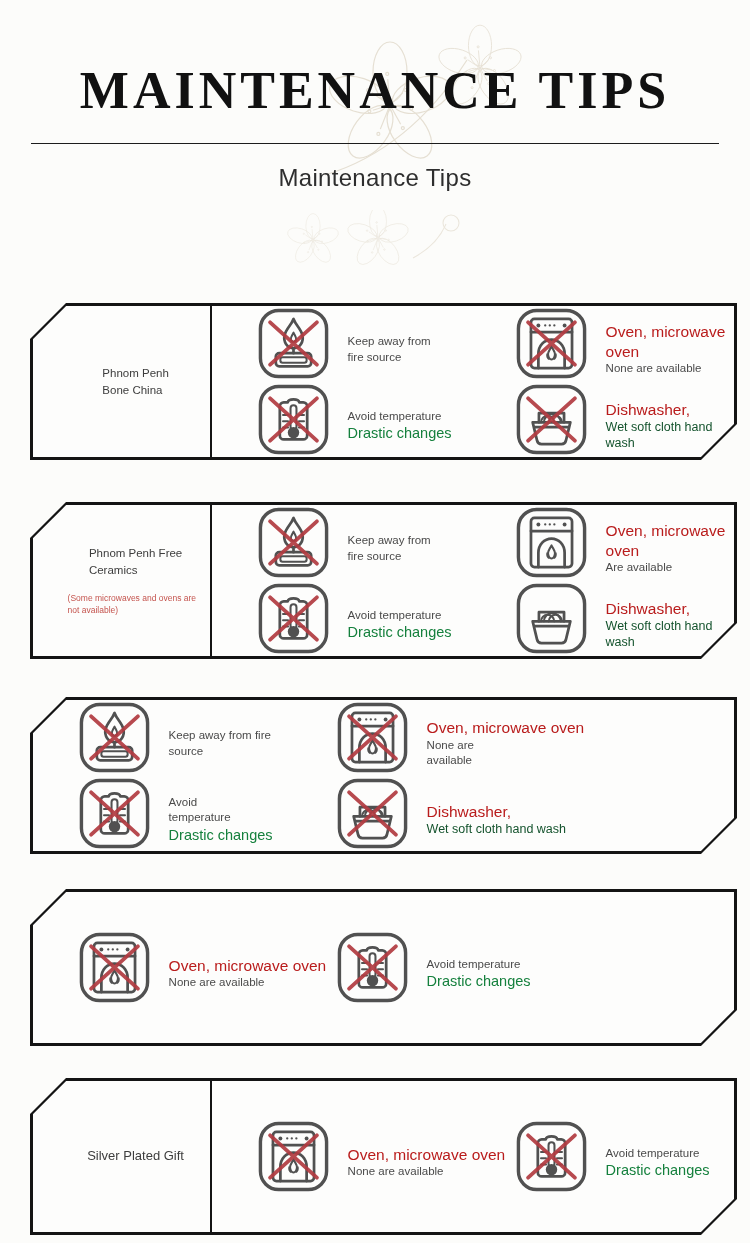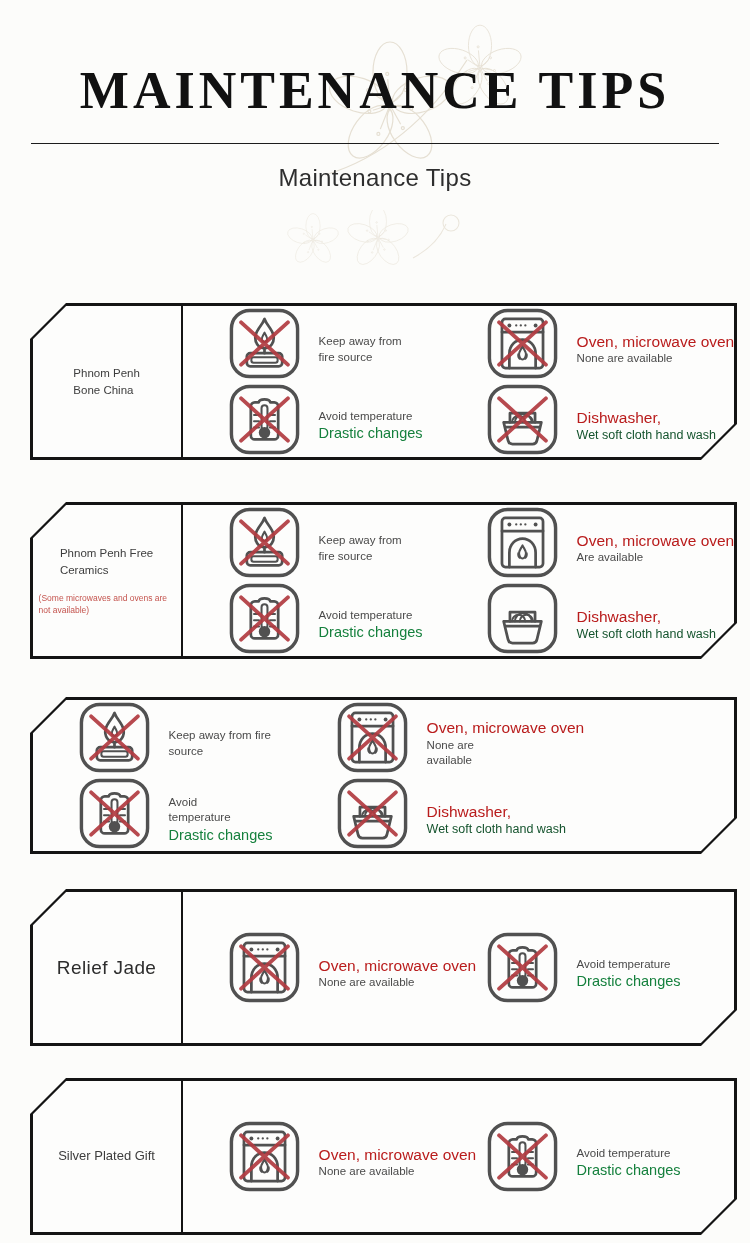--- a/index.html
+++ b/index.html
@@ -33,21 +33,21 @@
   .panel:nth-of-type(2){margin-bottom:38px;}
   .panel:nth-of-type(3){margin-bottom:35px;}
   .panel:nth-of-type(4){margin-bottom:32px;}
   .panel:nth-of-type(5){margin-bottom:0;}
   .panel-inner{
     position:absolute;inset:2.6px;background:#fdfdfc;display:flex;
     clip-path:polygon(34px 0, 100% 0, 100% calc(100% - 34px), calc(100% - 34px) 100%, 0 100%, 0 34px);
   }
   .label-col{
     width:150px;flex:none;box-sizing:border-box;border-right:2.6px solid #141414;
-    display:flex;flex-direction:column;justify-content:center;padding:6px 5px;
+    display:flex;flex-direction:column;justify-content:center;padding:6px 5px;margin-left:29px;
   }
   .label-main{width:max-content;max-width:138px;margin:0 auto;font-size:11.5px;color:#3d3d3d;line-height:1.45;}
   .label-main.sm{font-size:12px;max-width:146px;}
   .label-main.md{font-size:13px;}
   .label-main.lg{font-size:19px;color:#2d2d2d;letter-spacing:.4px;}
   .label-note{margin-top:15px;font-size:8.5px;line-height:1.35;padding:0 1px;}
 
   .items{flex:1;box-sizing:border-box;min-width:0;}
   .items.grid2{display:grid;grid-template-columns:258px 1fr;align-content:center;row-gap:3px;padding-left:45px;height:100%;}
   .items.row2{display:flex;align-items:center;height:100%;padding-left:45px;}
@@ -484,24 +484,20 @@
         <span class="texts">
           <span class="line txt-l">Dishwasher,</span>
               <span class="line txt-sp">Wet soft cloth hand wash</span>
         </span>
       </div>
         </div>
     </div>
     </div>
     <div class="panel">
     <div class="panel-inner">
-      <div class="label-col">
-        <div class="label-main lg">Relief Jade</div>
-
-      </div>
       <div class="items row2">
       <div class="item">
         <span class="icon-wrap">
               <svg viewBox="0 0 64 64" aria-hidden="true">
     <g fill="none" stroke="#515151" stroke-width="2.4" stroke-linecap="round" stroke-linejoin="round">
       <rect x="3" y="3" width="58" height="58" rx="16" stroke-width="3"></rect>
 
     <rect x="14" y="10.5" width="36" height="43" rx="3"></rect>
     <line x1="14" y1="22" x2="50" y2="22"></line>
     <circle cx="20.5" cy="16.2" r="1.7" fill="#515151" stroke="none"></circle>

